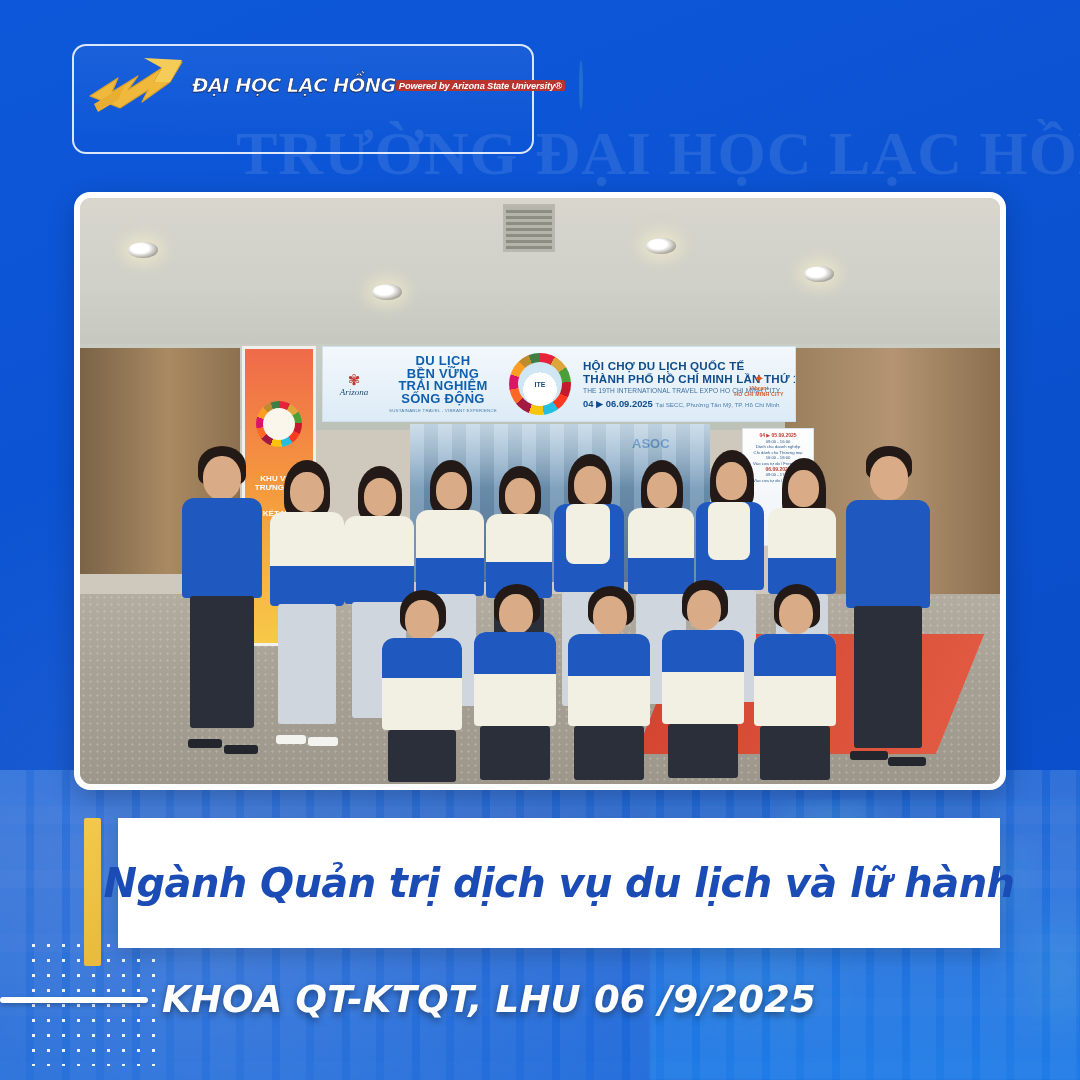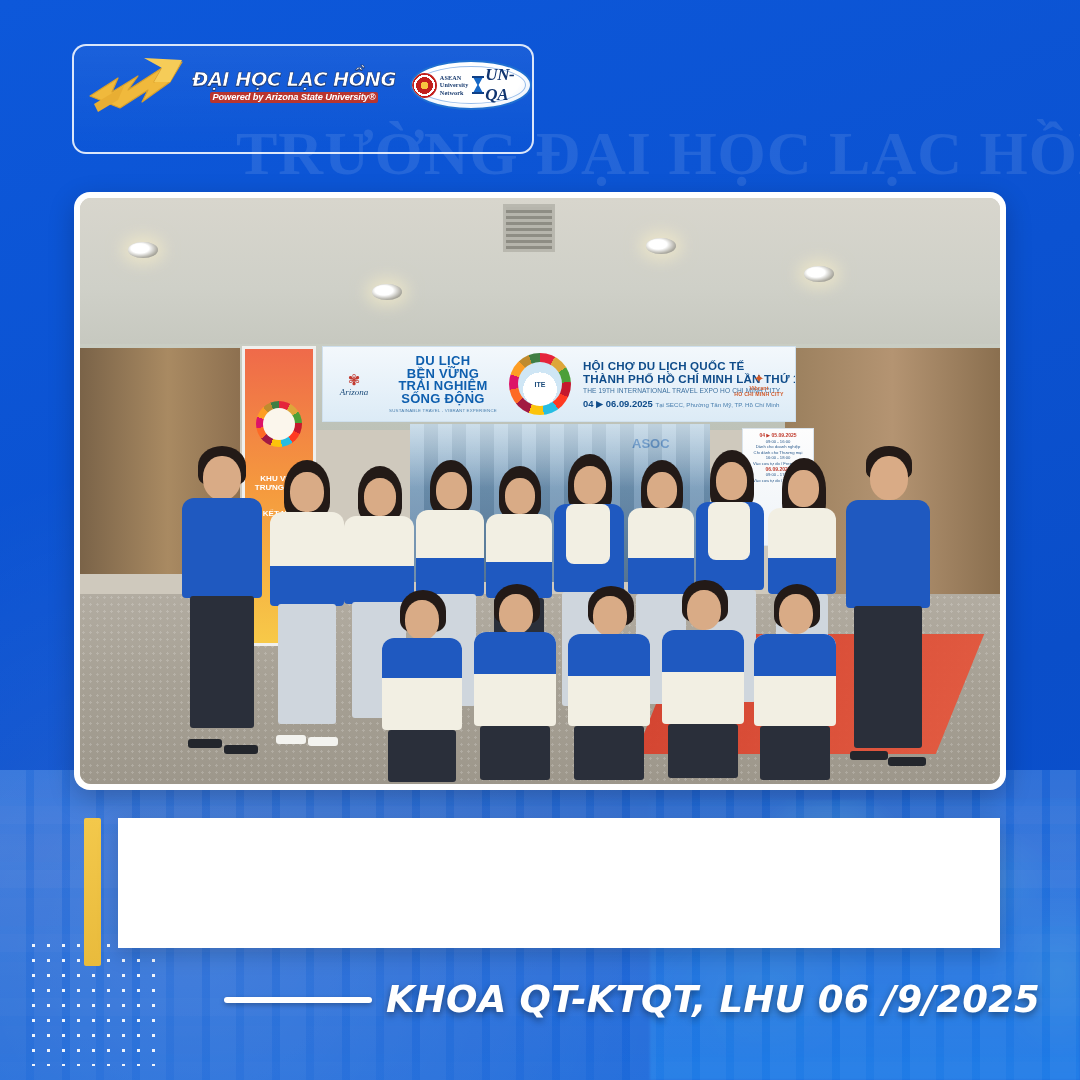--- a/index.html
+++ b/index.html
@@ -92,21 +92,21 @@
     background: linear-gradient(180deg, rgba(255,255,255,.06), rgba(255,255,255,0));
   }
   .header-top {
     position: absolute; left: 0; top: 6px; width: 100%;
     display: flex; align-items: center; gap: 6px;
     padding-left: 10px;
   }
   
   .lhu-mark { width: 104px; height: 66px; flex: 0 0 104px; }
 
-  .lhu-wordmark { display: flex; flex-direction: column; align-items: center; margin-left: -2px; }
+  .lhu-wordmark { display: flex; align-items: center; margin-left: -2px; }
   .lhu-name {
     font-family: "DejaVu Sans", sans-serif;
     font-weight: 700; font-style: italic;
     font-size: 19.5px; letter-spacing: -0.6px;
     color: #ffffff;
     -webkit-text-stroke: 0.6px #12306e;
     text-shadow: 0 1px 0 #1b3f85;
     white-space: nowrap;
   }
   .lhu-sub {
@@ -331,21 +331,21 @@
     font-size: 40px; line-height: 46px;
     letter-spacing: -0.6px;
     color: #1b4bb5;
     white-space: nowrap;
   }
 
   
   .footer-row {
     position: absolute;
     left: 0; right: 40px; top: 978px;
-    display: flex; align-items: center; justify-content: flex-end; gap: 14px;
+    display: flex; align-items: center; gap: 14px;
   }
   .footer-rule {
     width: 148px; height: 6px; background:#ffffff; border-radius:3px;
     box-shadow: 0 2px 5px rgba(0,0,0,.28);
   }
   .footer-text {
     font-family: "DejaVu Sans", sans-serif;
     font-weight: 700; font-style: italic;
     font-size: 37px; letter-spacing: .2px;
     color: #ffffff;
@@ -590,20 +590,21 @@
         <div class="head" style="left:27px; top:10px;width:34px;height:40px;"></div>
         <div class="torso-poloW" style="left:2px; top:50px; width:82px; height:92px;"></div>
         <div class="torso-poloB" style="left:2px; top:50px; width:82px; height:42px; border-radius:12px 12px 0 0;"></div>
         <div class="pants" style="left:8px; top:142px; width:70px; height:54px;"></div>
       </div>
     </div>
   </div>
 
   <div class="gold-bar"></div>
   <div class="title-card">
+    <div class="title-line">Ngành Quản trị dịch vụ du lịch và lữ hành</div>
   </div>
 
   <div class="footer-row">
     <div class="footer-rule"></div>
     <div class="footer-text">KHOA QT-KTQT, LHU 06 /9/2025</div>
   </div>
 
 </div>
 
 </body></html>

